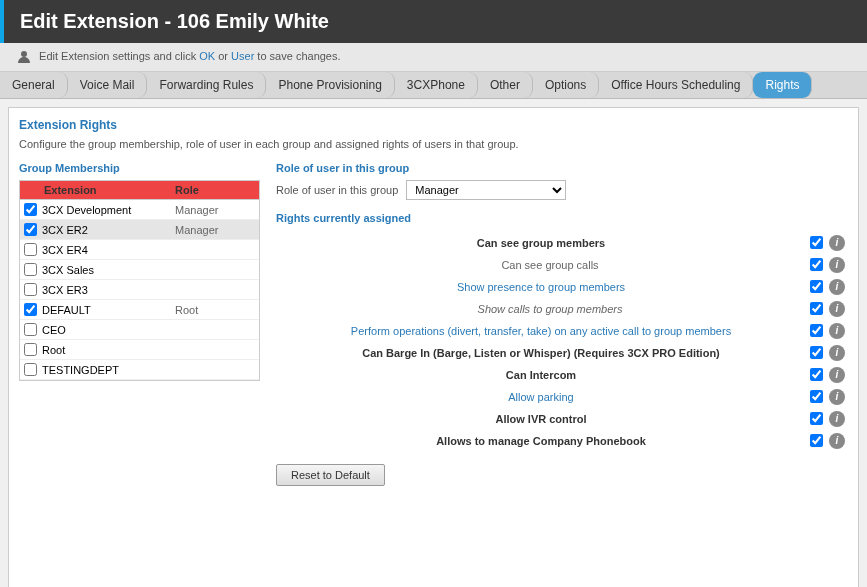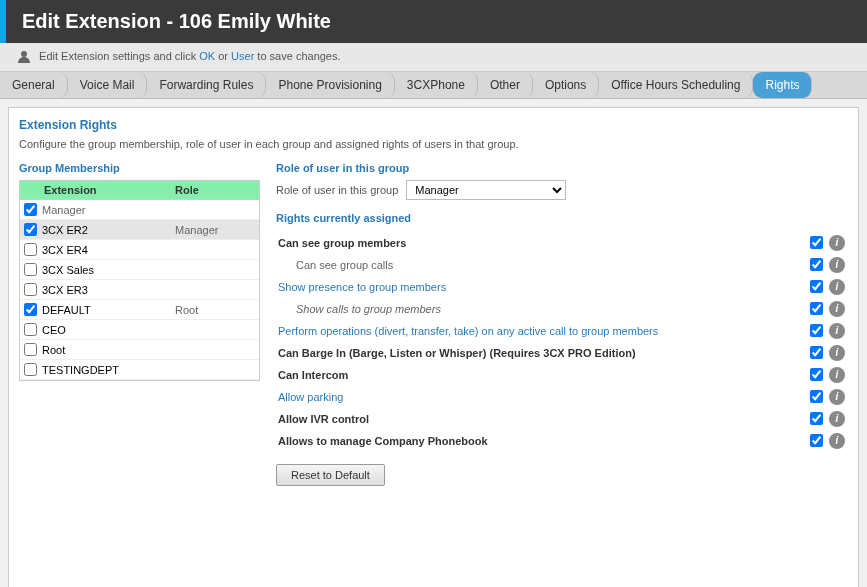--- a/index.html
+++ b/index.html
@@ -4,21 +4,21 @@
   <style>
     * { box-sizing: border-box; margin: 0; padding: 0; }
     body { font-family: Arial, sans-serif; font-size: 12px; background: #f0f0f0; width: 867px; height: 587px; overflow: hidden; }
 
     .title-bar {
       background: #3a3a3a;
       color: #fff;
       padding: 10px 16px;
       font-size: 20px;
       font-weight: bold;
-      border-left: 6px solid #0ea5e9;
+      border-left: 4px solid #0ea5e9;
     }
 
     .subtitle-bar {
       background: #e8e8e8;
       padding: 6px 16px;
       font-size: 11px;
       color: #555;
       border-bottom: 1px solid #ccc;
     }
     .subtitle-bar a { color: #2a7ab8; text-decoration: none; }
@@ -83,21 +83,21 @@
       font-weight: bold;
       margin-bottom: 6px;
     }
 
     .group-table {
       border: 1px solid #ccc;
       width: 100%;
     }
     .group-table-header {
       display: flex;
-      background: #86efac;
+      background: #ef4444;
       border-bottom: 1px solid #ccc;
       padding: 3px 4px;
       font-weight: bold;
       font-size: 11px;
       color: #333;
     }
     .col-ext { flex: 1; }
     .col-role { width: 80px; margin-left: 41px; }
 
     .group-row {
@@ -136,21 +136,21 @@
     }
 
     .rights-section-title {
       color: #2a7ab8;
       font-size: 11px;
       font-weight: bold;
       margin-bottom: 8px;
     }
 
     .rights-table { width: 100%; border-collapse: collapse; }
-    .rights-table tr td { padding: 3px 2px; font-size: 11px; vertical-align: middle; }
+    .rights-table tr td { padding: 3px 2px; font-size: 11px; vertical-align: middle; text-align: center; }
     .rights-table tr td:first-child { color: #333; }
     .rights-table tr td.indented { padding-left: 20px; color: #666; font-style: normal; }
     .rights-table tr td.check-col { width: 20px; text-align: center; }
     .rights-table tr td.info-col { width: 22px; text-align: center; }
     .rights-table tr.bold-row td:first-child { font-weight: bold; }
 
     .info-icon {
       display: inline-block;
       width: 16px;
       height: 16px;
@@ -225,20 +225,21 @@
     <div class="left-panel">
       <div class="panel-title">Group Membership</div>
       <div class="group-table">
         <div class="group-table-header">
           <div class="col-ext" style="padding-left:20px;">Extension</div>
           <div class="col-role">Role</div>
         </div>
 
         <div class="group-row">
           <input type="checkbox" class="checkbox-styled" checked="" style="">
+          <span class="row-name">3CX Development</span>
           <span class="row-role">Manager</span>
         </div>
 
         <div class="group-row selected">
           <input type="checkbox" class="checkbox-styled" checked="" style="">
           <span class="row-name">3CX ER2</span>
           <span class="row-role">Manager</span>
         </div>
 
         <div class="group-row">

